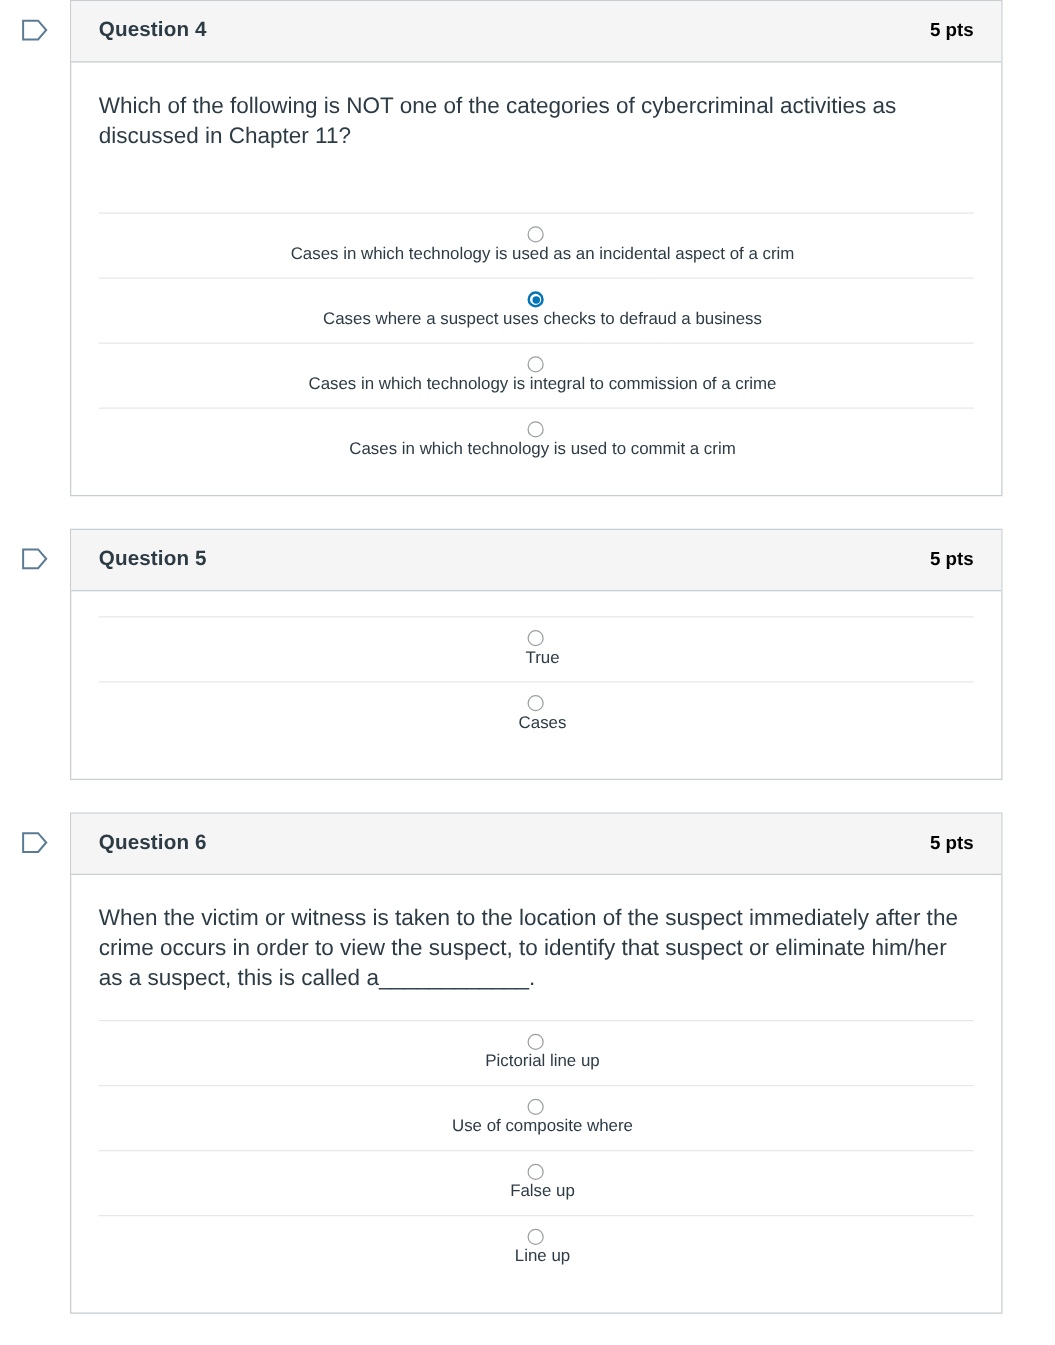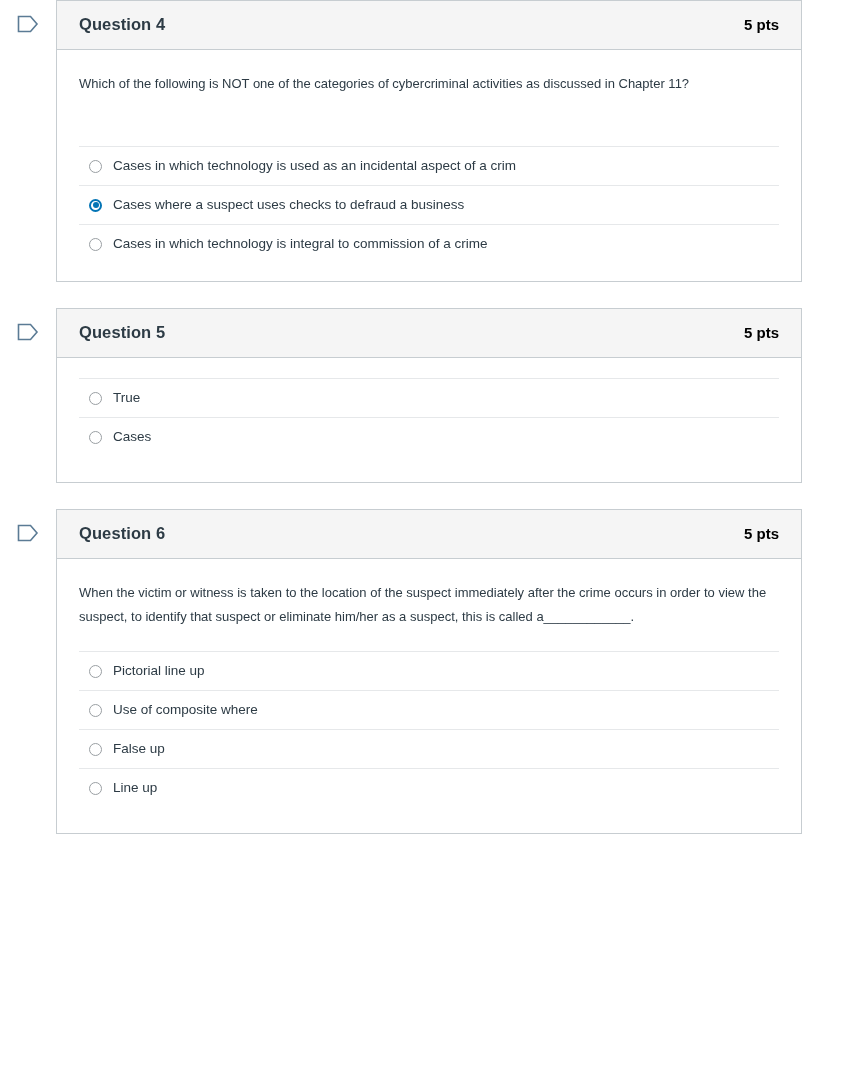--- a/index.html
+++ b/index.html
@@ -79,21 +79,21 @@
     color: #000000;
     line-height: 1.2;
   }
 
   
   .question-body {
     padding: 0 22px 0 22px;
   }
 
   .question-text {
-    font-size: 13px;
+    font-size: 18px;
     line-height: 24px;
     color: #2d3b45;
     padding: 22px 0 0 0;
     max-width: 700px;
     font-weight: normal;
   }
 
   
   .text-gap-lg { height: 50px; }
   .text-gap-sm { height: 20px; }
@@ -104,20 +104,21 @@
     border-top: 1px solid #e6e8ea;
     margin-bottom: 0;
   }
 
   .answer-row {
     display: flex;
     align-items: center;
     padding: 10px 0 10px 10px;
     border-bottom: 1px solid #e6e8ea;
     min-height: 18px;
+    flex-direction: column;
   }
   .answer-row:last-child {
     border-bottom: none;
   }
 
   .radio {
     flex: 0 0 auto;
     width: 13px;
     height: 13px;
     border-radius: 50%;
@@ -179,20 +180,24 @@
             <span class="answer-text">Cases in which technology is used as an incidental aspect of a crim</span>
           </div>
           <div class="answer-row">
             <span class="radio selected"></span>
             <span class="answer-text">Cases where a suspect uses checks to defraud a business</span>
           </div>
           <div class="answer-row">
             <span class="radio"></span>
             <span class="answer-text">Cases in which technology is integral to commission of a crime</span>
           </div>
+          <div class="answer-row">
+            <span class="radio"></span>
+            <span class="answer-text">Cases in which technology is used to commit a crim</span>
+          </div>
         </div>
         <div class="answers-tail"></div>
       </div>
     </div>
   </div>
 
   <div class="question-block">
     <div class="flag-col">
       <span class="flag-icon">
         <svg width="22" height="20" viewBox="0 0 22 20" xmlns="http://www.w3.org/2000/svg">

